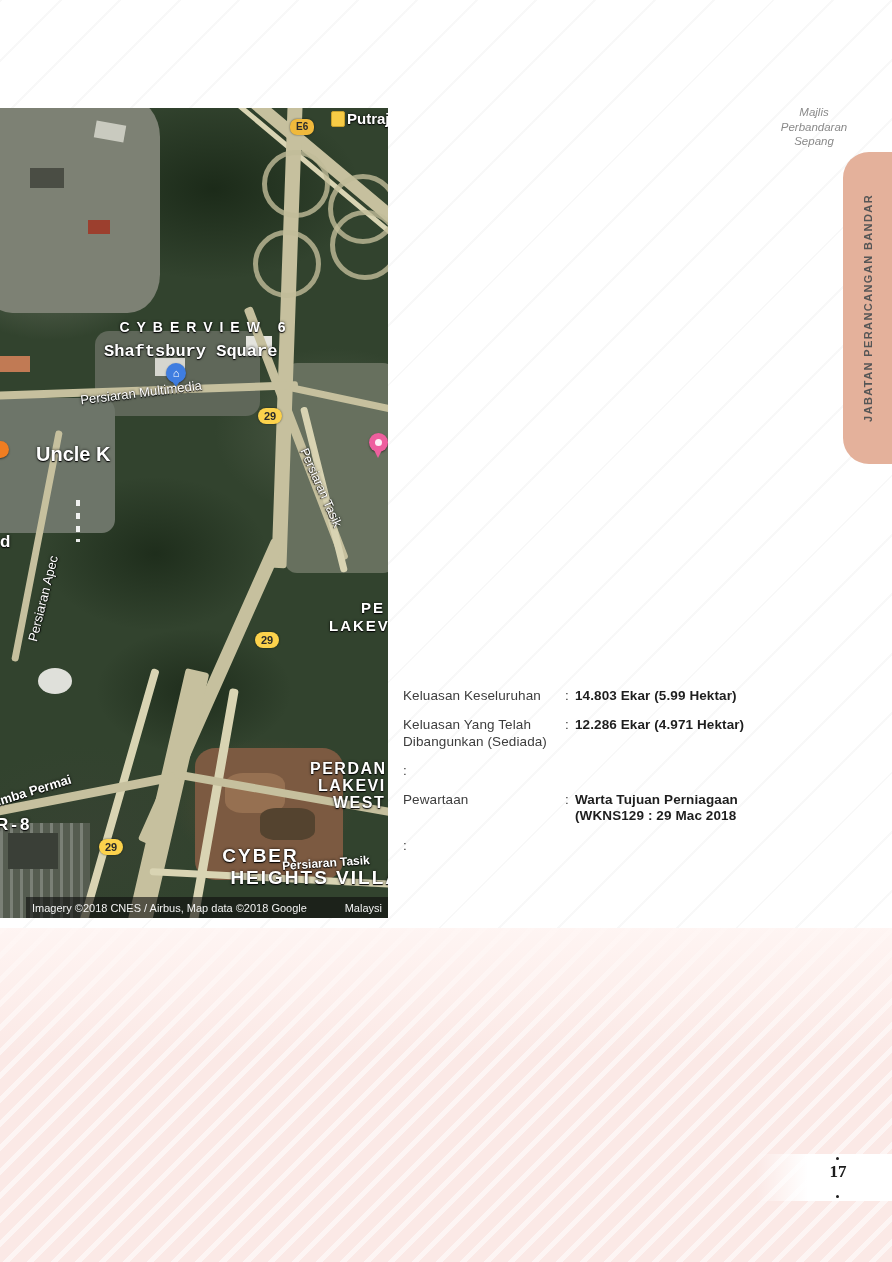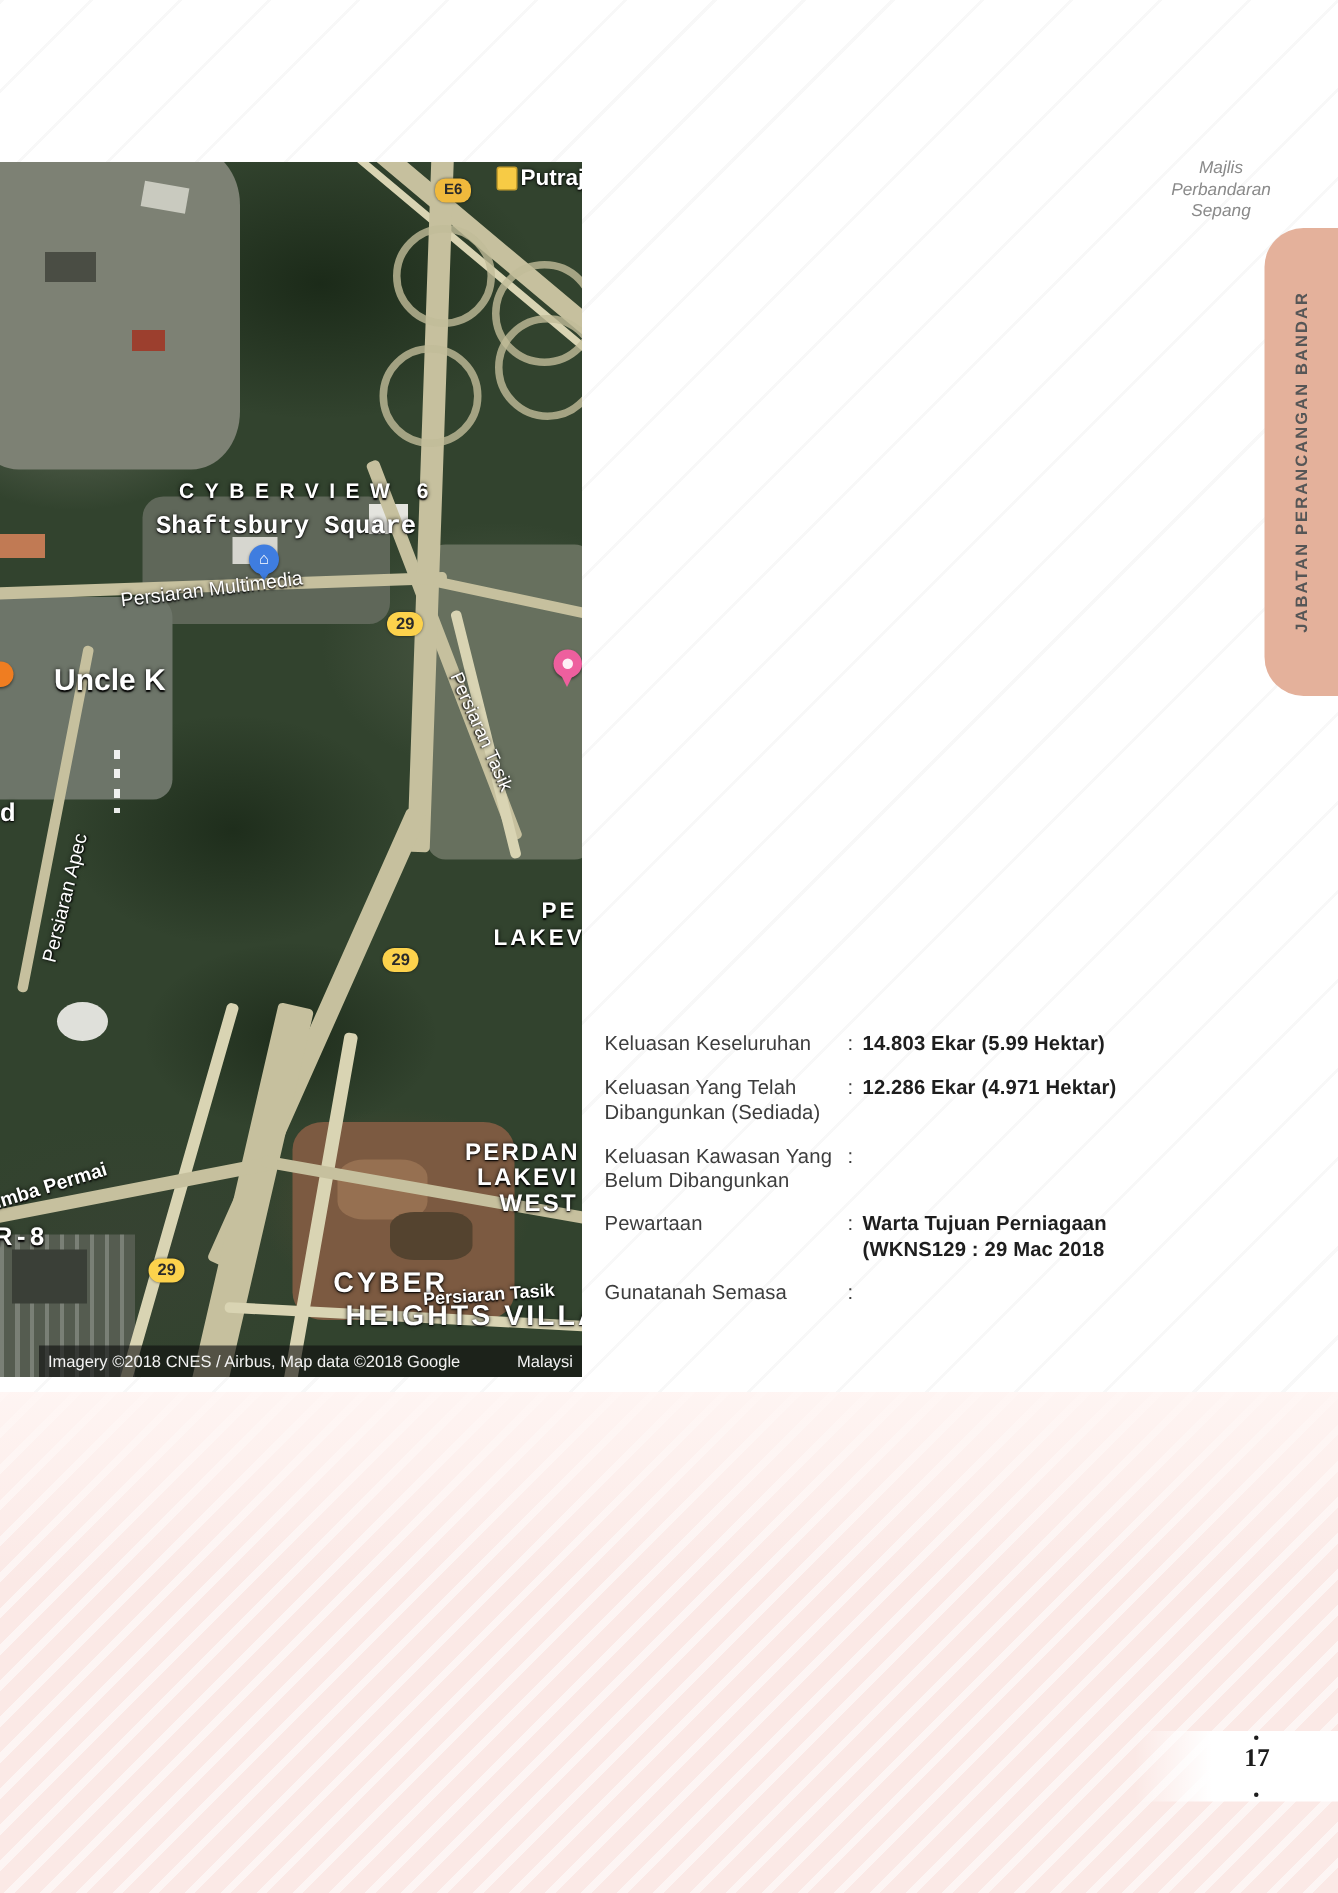--- a/index.html
+++ b/index.html
@@ -171,30 +171,28 @@
       <div class="dlbl">Keluasan Keseluruhan</div>
       <div class="dcol">:</div>
       <div class="dval">14.803 Ekar (5.99 Hektar)</div>
     </div>
     <div class="drow">
       <div class="dlbl">Keluasan Yang Telah Dibangunkan (Sediada)</div>
       <div class="dcol">:</div>
       <div class="dval">12.286 Ekar (4.971 Hektar)</div>
     </div>
     <div class="drow">
-      <div class="dlbl">Keluasan Kawasan Yang Belum Dibangunkan</div>
       <div class="dcol">:</div>
     </div>
     <div class="drow">
       <div class="dlbl">Pewartaan</div>
       <div class="dcol">:</div>
       <div class="dval">Warta Tujuan Perniagaan (WKNS129 : 29 Mac 2018</div>
     </div>
     <div class="drow">
-      <div class="dlbl">Gunatanah Semasa</div>
       <div class="dcol">:</div>
     </div>
   </div>
 
   <div class="pink-band"></div>
   <div class="pagenum-band"></div>
   <div class="pgdot" style="top:1157px;"></div>
   <div class="pagenum">17</div>
   <div class="pgdot" style="top:1195px;"></div>
 </div>

